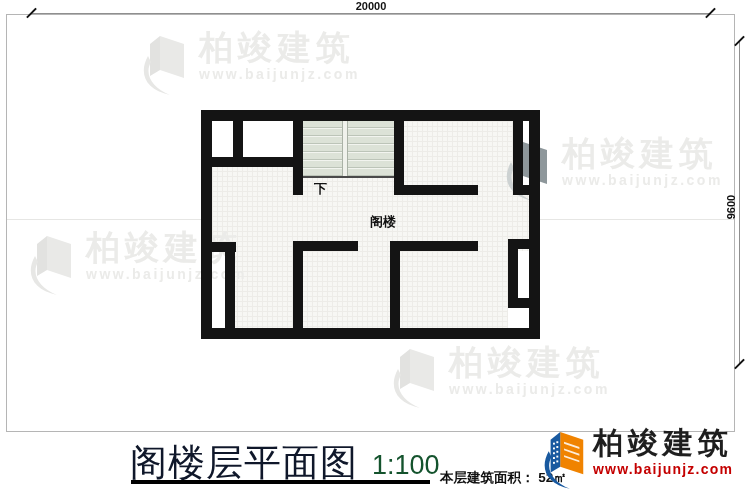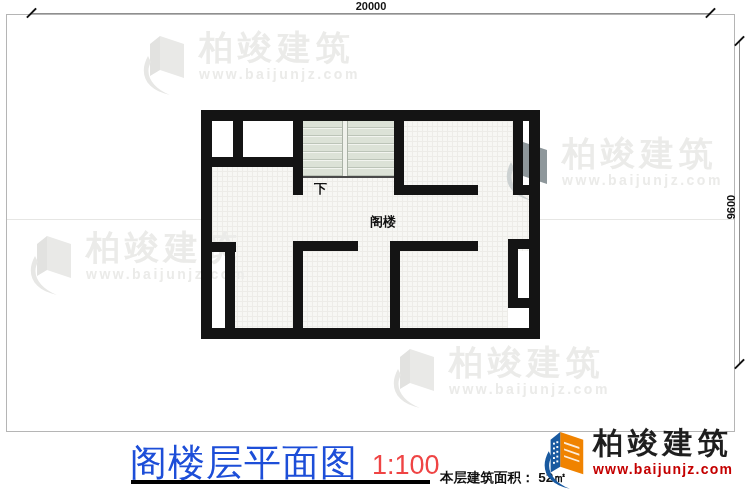--- a/index.html
+++ b/index.html
@@ -35,22 +35,22 @@
   .stair-divider{position:absolute;left:39px;top:0;width:6px;height:57px;background:#f0f2ec;border-left:1px solid #aab2a6;border-right:1px solid #aab2a6;box-sizing:border-box;}
   .stair-bottom{position:absolute;left:0;top:55px;width:91px;height:2px;background:#4a4a4a;}
 
   
   .wm{position:absolute;display:flex;gap:9px;align-items:flex-start;mix-blend-mode:darken;z-index:20;}
   .wm-text{display:flex;flex-direction:column;}
   .wm-title{font-size:34px;font-weight:bold;color:#ebebe9;letter-spacing:5px;line-height:1;white-space:nowrap;}
   .wm-url{font-size:14px;font-weight:bold;color:#ebebe9;letter-spacing:2.5px;margin-top:2px;white-space:nowrap;}
 
   
-  .main-title{position:absolute;left:130px;top:438px;font-size:37px;font-weight:500;color:#1d4ed8;letter-spacing:1px;z-index:6;white-space:nowrap;}
-  .scale-label{position:absolute;left:372px;top:450px;font-size:27px;font-weight:500;color:#ef4444;z-index:6;white-space:nowrap;}
+  .main-title{position:absolute;left:130px;top:438px;font-size:37px;font-weight:500;color:#0f172a;letter-spacing:1px;z-index:6;white-space:nowrap;}
+  .scale-label{position:absolute;left:372px;top:450px;font-size:27px;font-weight:500;color:#14532d;z-index:6;white-space:nowrap;}
   .title-underline{position:absolute;left:131px;top:480px;width:299px;height:4px;background:#000;z-index:6;}
   .area-text{position:absolute;left:440px;top:469px;font-size:13.5px;font-weight:bold;color:#111;z-index:6;white-space:nowrap;}
   .logo{position:absolute;left:541px;top:428px;display:flex;gap:4px;z-index:7;}
   .logo-texts{display:flex;flex-direction:column;}
   .logo-name{font-size:30px;font-weight:bold;color:#1e1e1e;letter-spacing:5px;line-height:1;white-space:nowrap;}
   .logo-url{font-size:14px;font-weight:bold;color:#c40000;letter-spacing:1.2px;margin-top:3px;white-space:nowrap;}
 </style>
 </head>
 <body>
 

